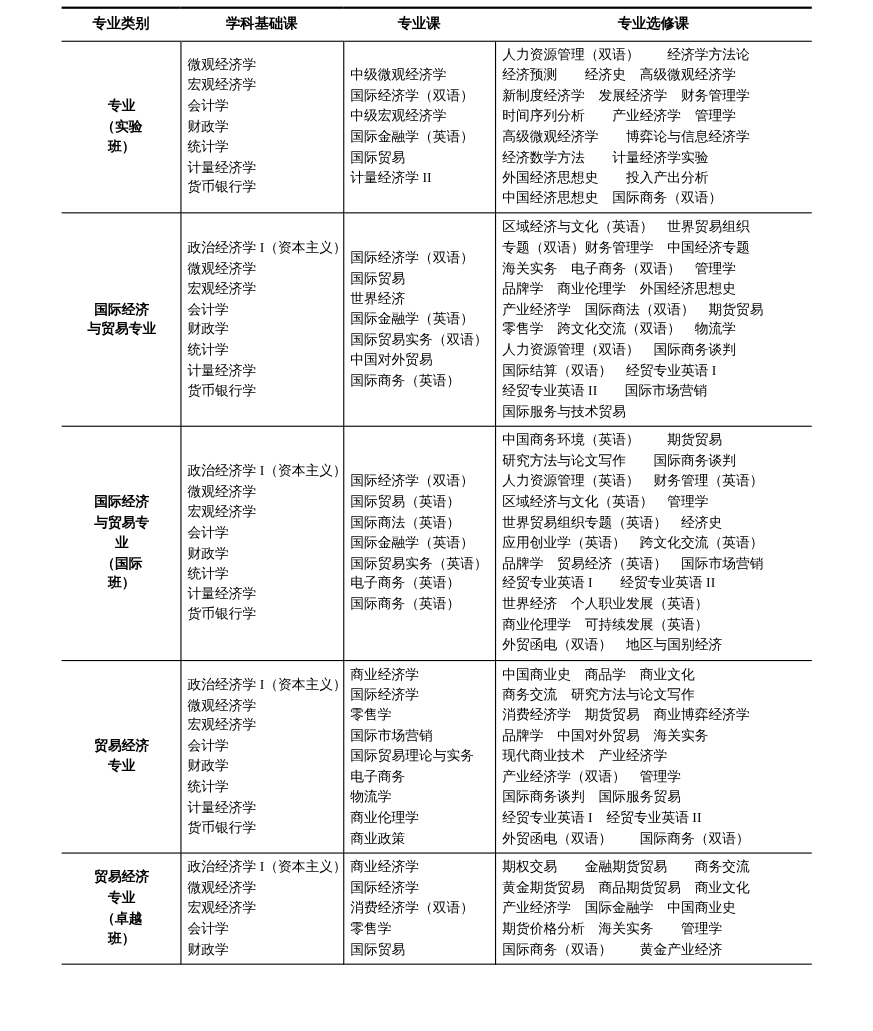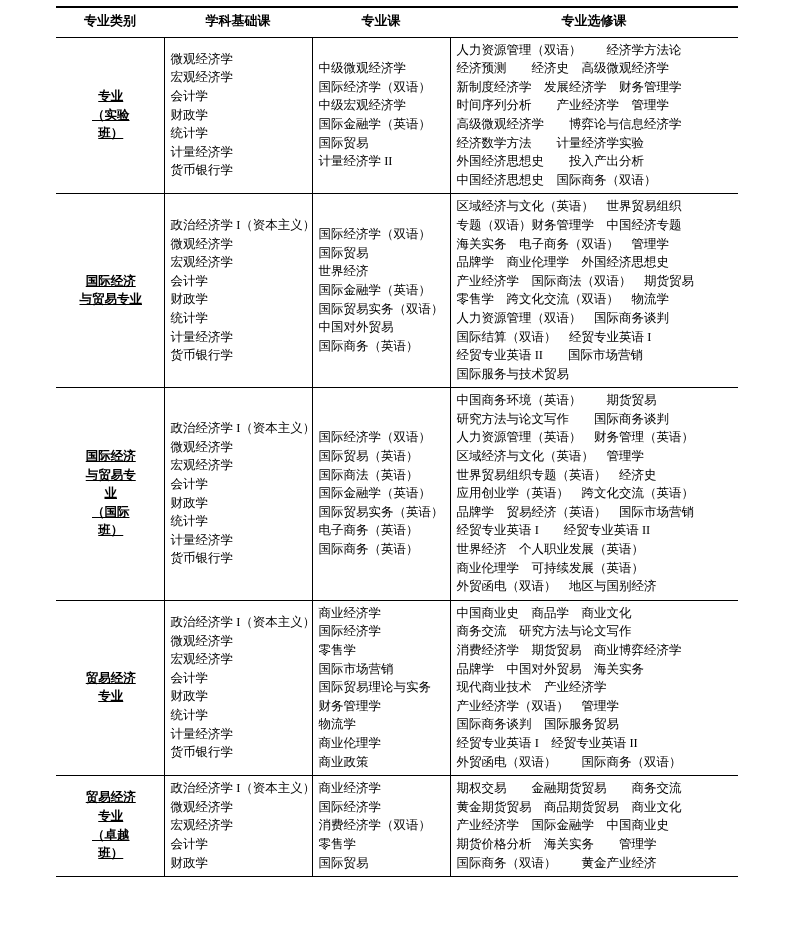--- a/index.html
+++ b/index.html
@@ -52,21 +52,20 @@
   }
   table.curriculum thead th.first {
     border-left: none;
   }
   table.curriculum tbody tr td {
     border-left: 1px solid #000000;
     border-right: 1px solid #000000;
   }
   table.curriculum tbody tr td.cat {
     border-left: none;
-    text-decoration: underline;
   }
   table.curriculum tbody tr td.elective {
     border-right: none;
     margin-top: 12px;
   }
   td.cat {
     text-align: center;
     font-weight: bold;
     font-size: 13px;
     line-height: 19px;
@@ -230,21 +229,21 @@
             <span class="line">统计学</span>
             <span class="line">计量经济学</span>
             <span class="line">货币银行学</span>
           </td>
           <td class="col-list">
             <span class="line">商业经济学</span>
             <span class="line">国际经济学</span>
             <span class="line">零售学</span>
             <span class="line">国际市场营销</span>
             <span class="line">国际贸易理论与实务</span>
-            <span class="line">财务管理学</span>
+            <span class="line">电子商务</span>
             <span class="line">物流学</span>
             <span class="line">商业伦理学</span>
             <span class="line">商业政策</span>
           </td>
           <td class="elective">
             <span class="line">中国商业史　商品学　商业文化</span>
             <span class="line">商务交流　研究方法与论文写作</span>
             <span class="line">消费经济学　期货贸易　商业博弈经济学</span>
             <span class="line">品牌学　中国对外贸易　海关实务</span>
             <span class="line">现代商业技术　产业经济学</span>

